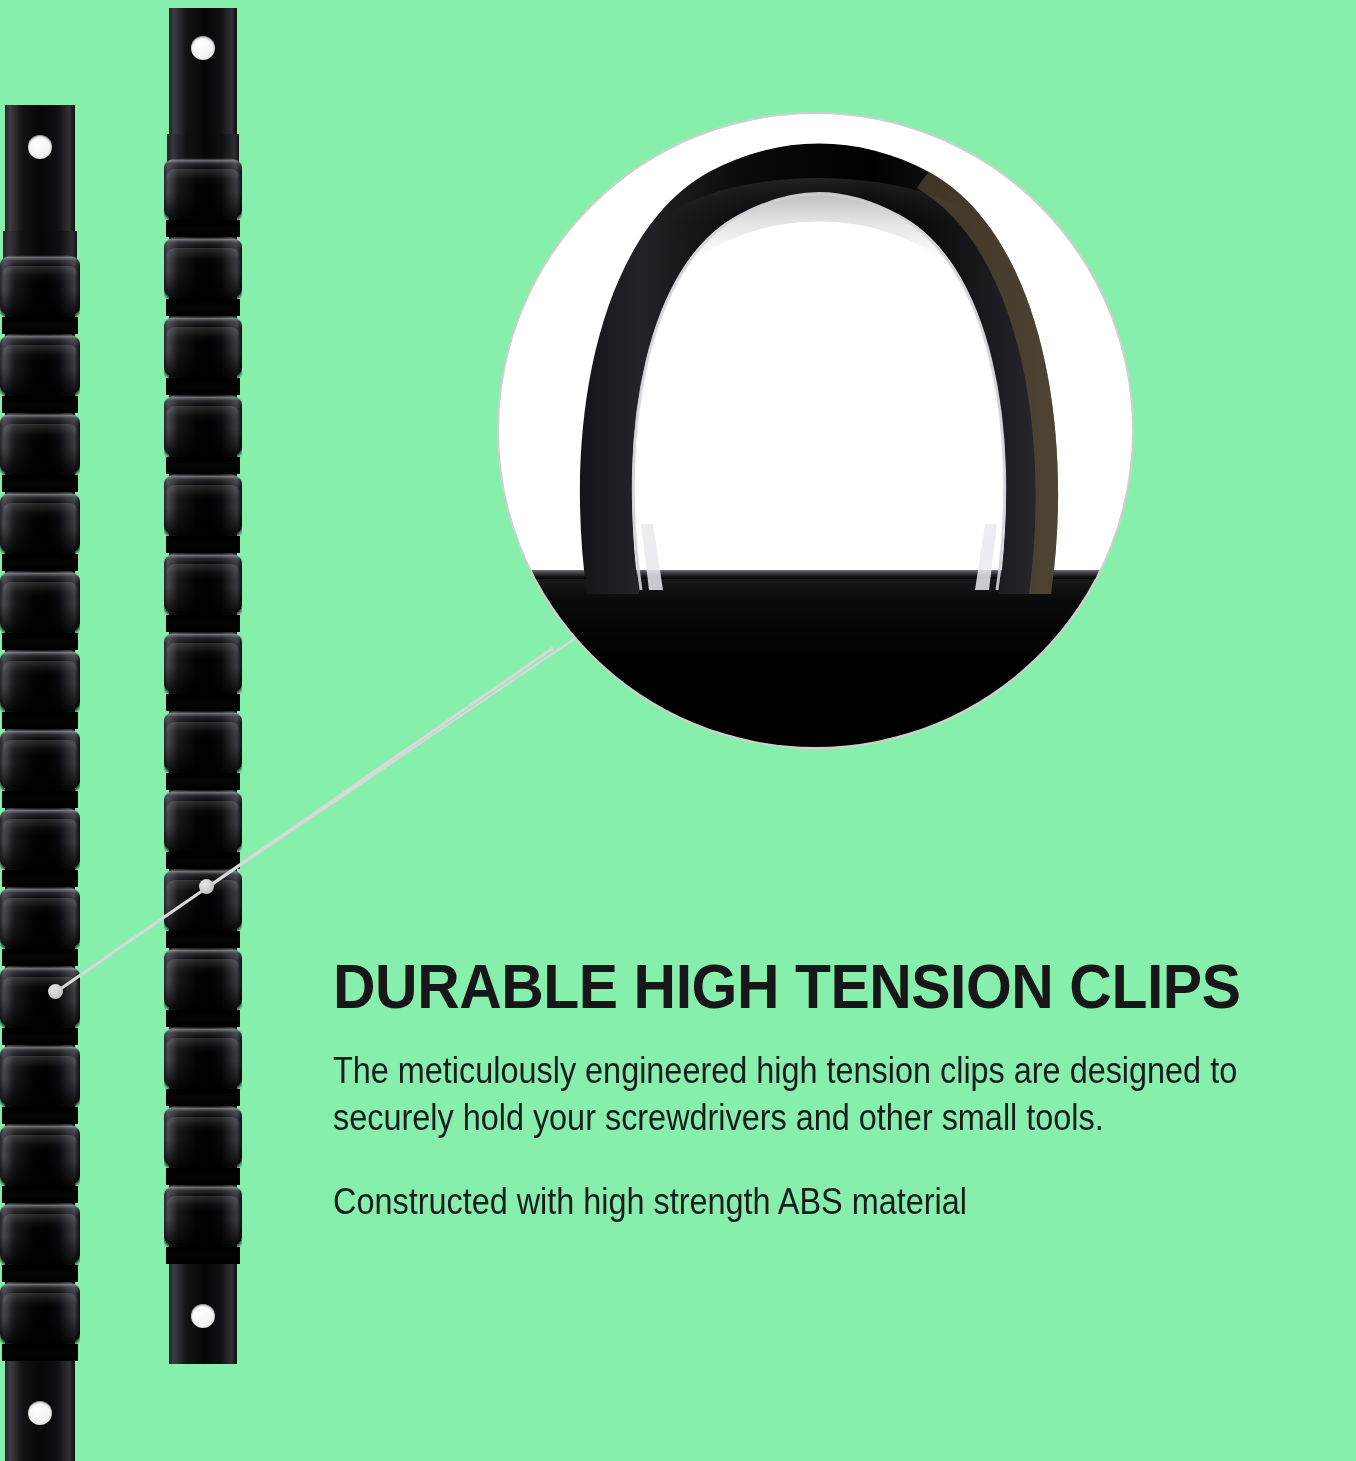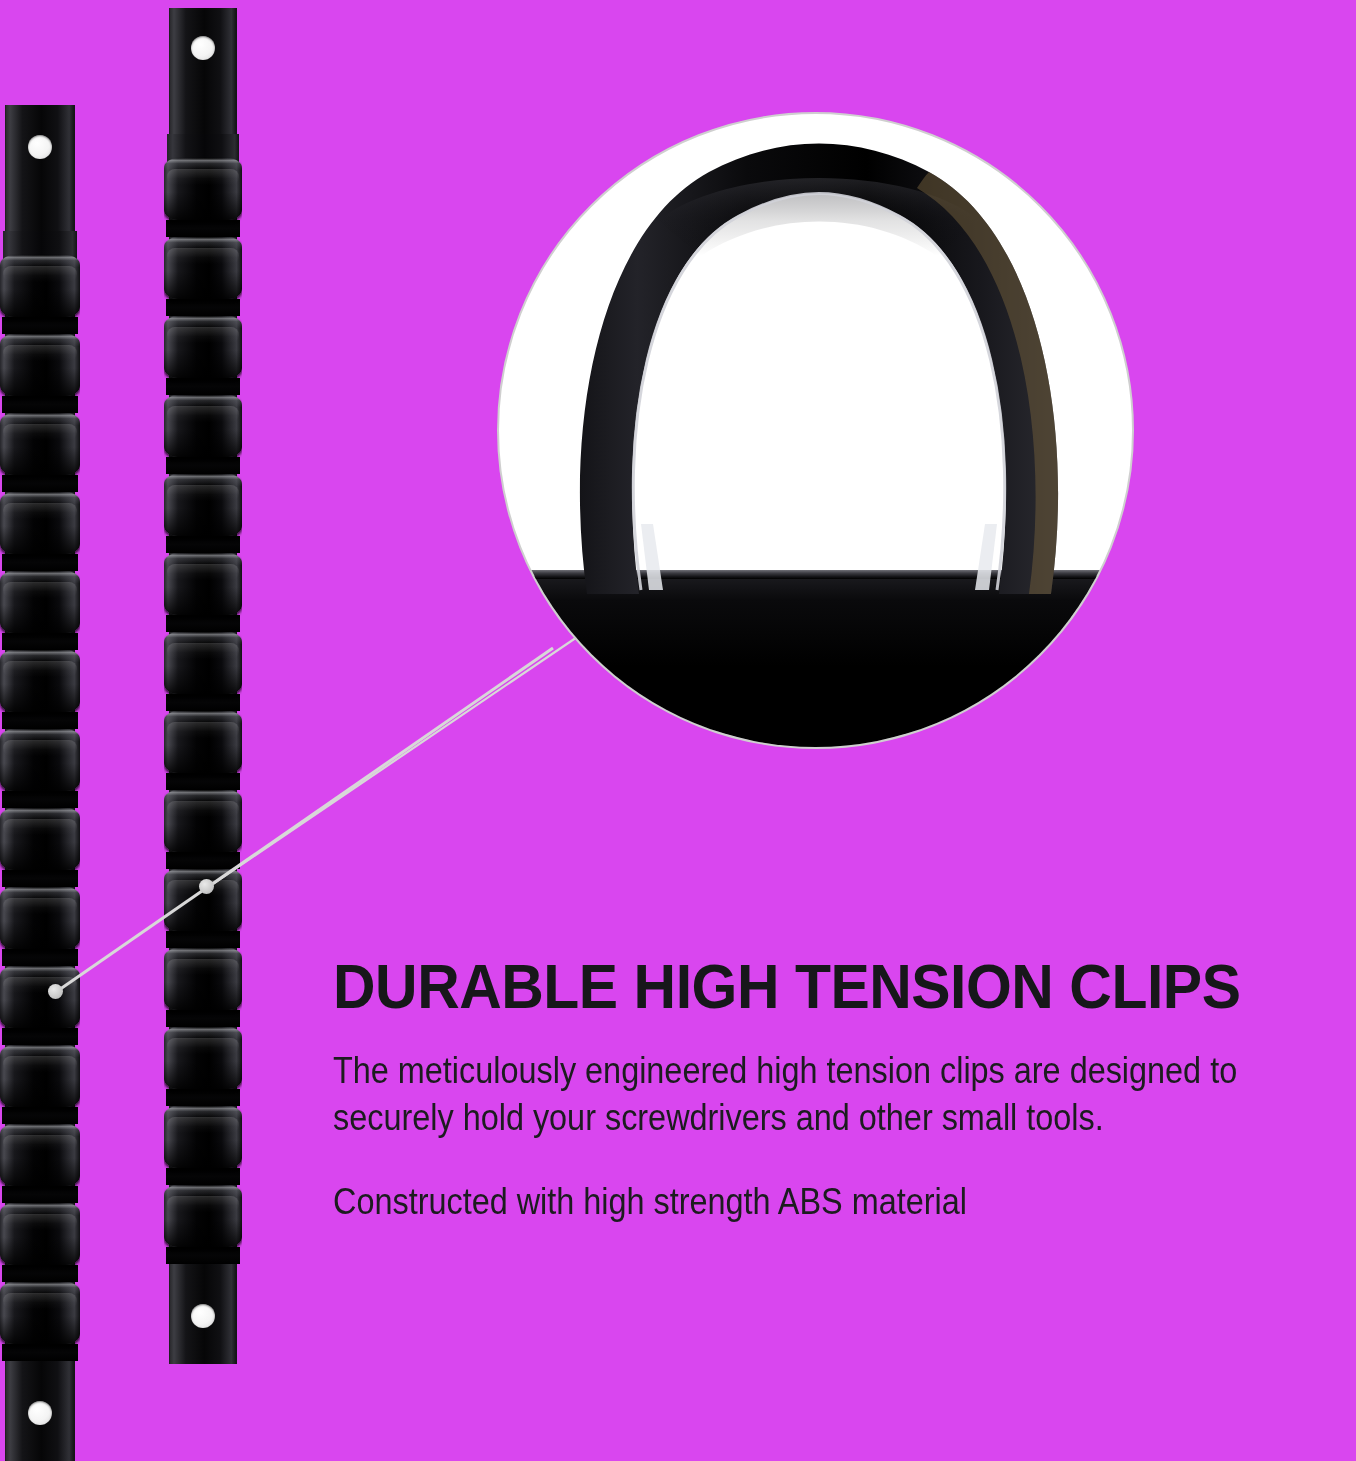--- a/index.html
+++ b/index.html
@@ -7,21 +7,21 @@
     padding: 0;
     background: #ffffff;
   }
   body {
     font-family: "Liberation Sans", sans-serif;
   }
   #page {
     position: relative;
     width: 1356px;
     height: 1461px;
-    background: #d946ef;
+    background: #86efac;
     overflow: hidden;
   }
 
   
   .rail {
     position: absolute;
     overflow: hidden;
   }
   .rail-body {
     position: absolute;

